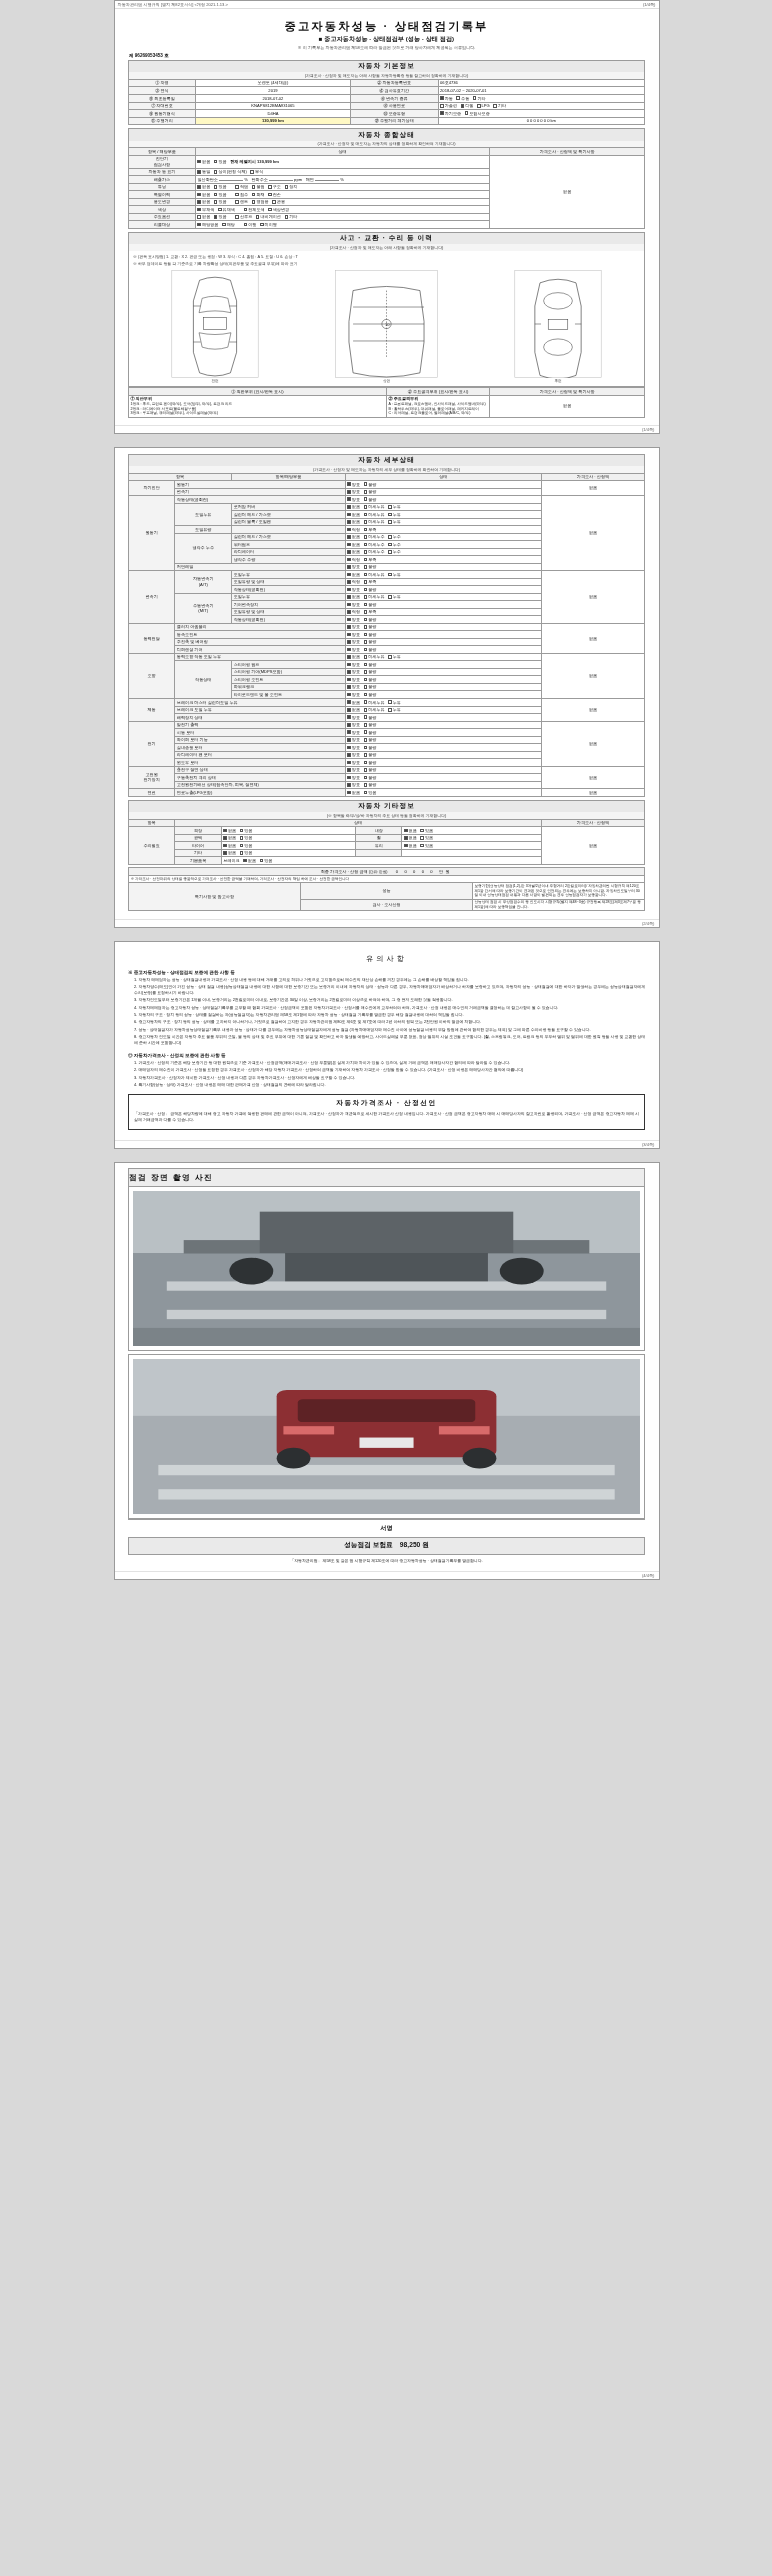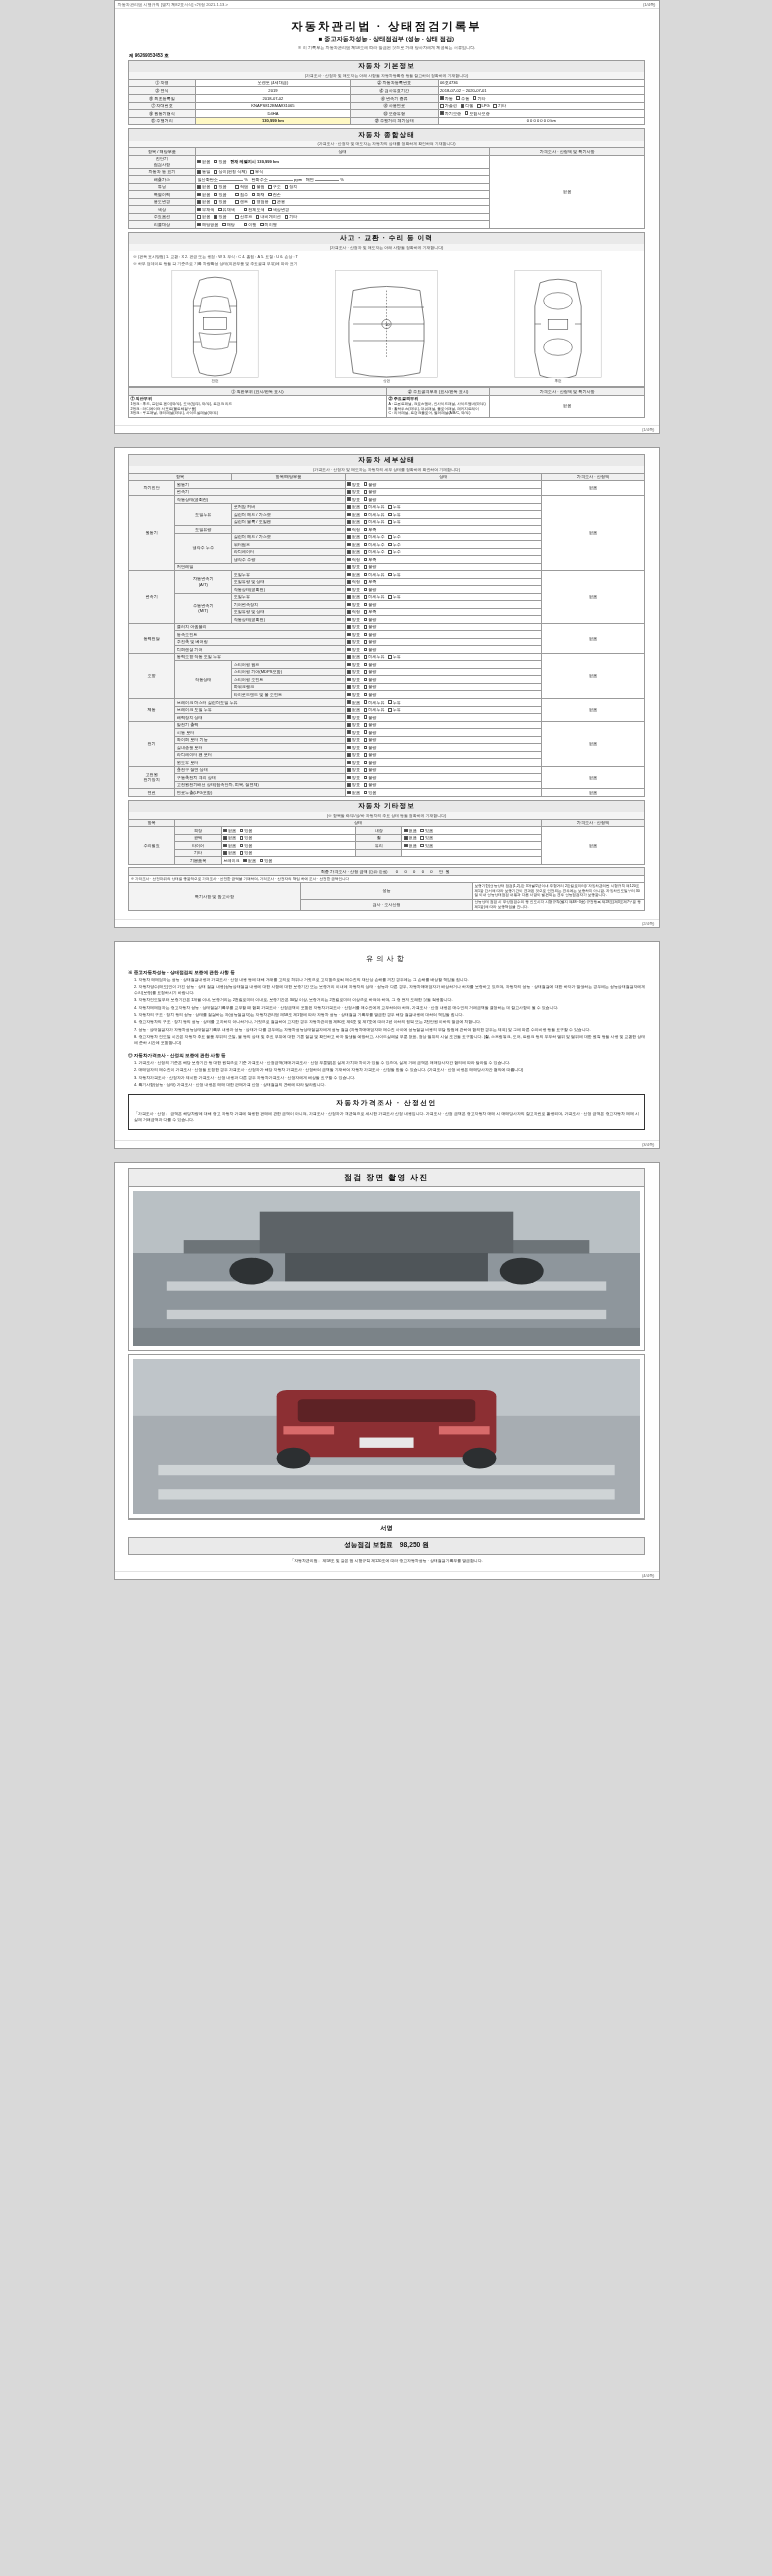--- a/index.html
+++ b/index.html
@@ -113,21 +113,21 @@
     border-top:none;
     padding:3.1px 4.1px 2.1px 4.1px;
     background:#fff;
   }
   .diagram-legend { font-size:3.9px; color:#333; margin-bottom:1.5px;}
   .car-row { display:flex; justify-content:space-around; align-items:flex-start; padding:3.1px 0 1px 0;}
   .car-svg { display:block; }
   .dg-caption { text-align:center; font-size:3.6px; color:#333; margin-top:1px;}
 
   .photo-title {
-    text-align:center;
+    text-align:left;
     font-size:7.7px;
     font-weight:bold;
     padding:3.1px 0;
     background:#ededed;
     border:0.5px solid #9b9b9b;
     letter-spacing:1.5px;
   }
   .photo-wrap { border:0.5px solid #9b9b9b; border-top:none; padding:4.1px; background:#fff;}
   .photo { width:100%; height:155px; display:block; }
 
@@ -163,21 +163,21 @@
 </style>
 </head>
 <body>
 
 <div class="page">
   <div class="page-top-strip">
     <span>자동차관리법 시행규칙 [별지 제82호서식] &lt;개정 2021.1.13.&gt;</span>
     <span>(1/4쪽)</span>
   </div>
   <div class="inner">
-    <div class="doc-title">자동차관리법 · 상태점검기록부</div>
+    <div class="doc-title">중고자동차성능 · 상태점검기록부</div>
     <div class="doc-subtitle">■ 중고자동차성능 · 상태점검부 (성능 · 상태 점검)</div>
     <div class="doc-subnote">※ 이 기록부는 자동차관리법 제58조에 따라 발급된 것으로 거래 당사자에게 제공되는 서류입니다.</div>
     <div class="doc-num">
       <span>제</span>
       <span>96269053453</span>
       <span>호</span>
     </div>
 
     <div class="section-bar">자동차 기본정보</div>
     <div class="section-note">(가격조사 · 산정자 및 매도자는 아래 사항을 자동차등록증 등을 참고하여 정확하게 기재합니다)</div>

